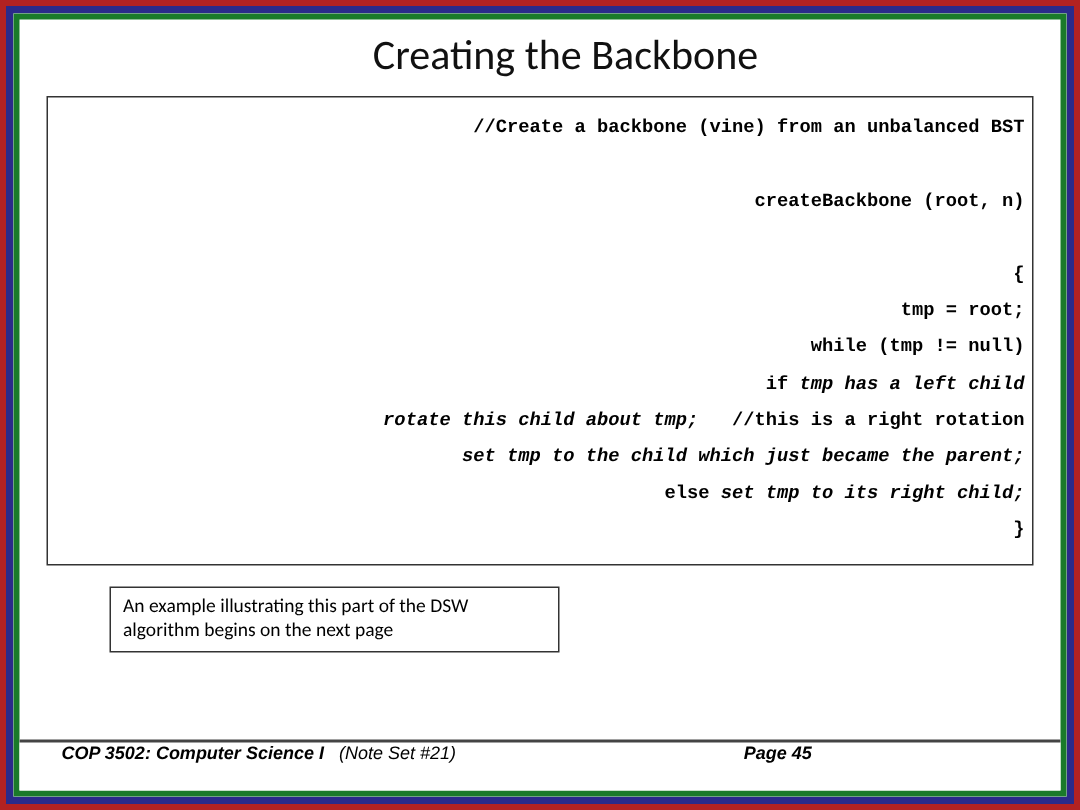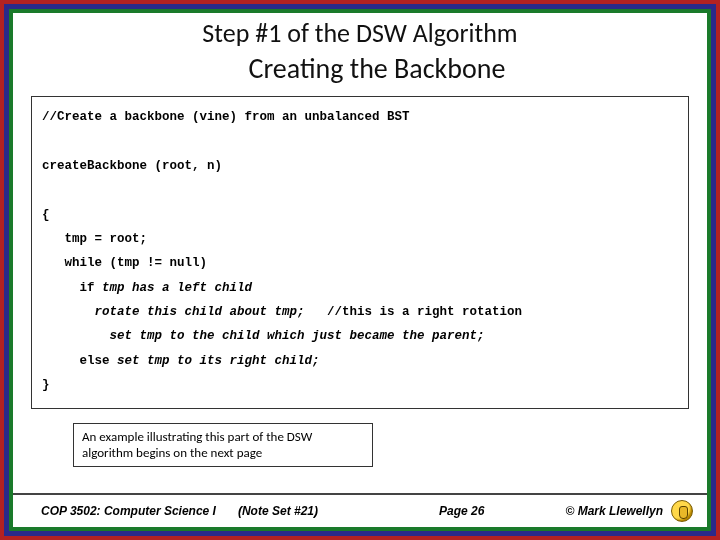--- a/index.html
+++ b/index.html
@@ -43,48 +43,49 @@
     background: #fff;
     padding: 8px 5px 10px 10px;
     font-family: "Courier New", monospace;
     font-weight: bold;
     font-size: 12.5px;
     line-height: 1.95;
     color: #000;
     white-space: pre;
     overflow: hidden;
     flex: 0 0 auto;
+    text-align: right;
   }
   .em { font-style: italic; }
   .note-box {
     margin: 14px 0 0 60px;
     width: 300px;
     border: 1px solid #333;
     padding: 5px 8px;
     font-family: Calibri, Arial, sans-serif;
     font-size: 13px;
     text-align: left;
     line-height: 1.25;
   }
   .footer {
     position: absolute;
     left: 0; right: 0; bottom: 0;
     border-top: 2px solid #444;
     height: 34px;
     display: flex;
-    align-items: center;
+    align-items: flex-start;
     font-family: Arial, sans-serif;
     font-size: 12px;
     font-weight: bold;
     font-style: italic;
     padding: 0 14px 0 28px;
     background: #fff;
   }
   .footer .left { flex: 0 0 auto; margin-right: 2px; }
-  .footer .noteset { font-style: italic; font-weight: bold; margin-left: 20px;}
+  .footer .noteset { font-style: italic; font-weight: normal; margin-left: 8px;}
   .footer .center { flex: 1 1 auto; text-align: center; padding-left:40px;}
   .footer .right { flex: 0 0 auto; display: flex; align-items: center; gap: 8px; }
   .logo {
     width: 22px; height: 22px;
     border-radius: 50%;
     background: radial-gradient(circle at 35% 35%, #ffd84a 0 55%, #b88700 70%);
     border: 1px solid #7a5c00;
     position: relative;
   }
   .logo::after{
@@ -95,21 +96,20 @@
   }
 </style>
 </head>
 <body>
 
 <div class="frame-outer">
   <div class="frame-mid">
     <div class="frame-inner">
 
       <div class="title-block">
-        <div class="title1">Step #1 of the DSW Algorithm</div>
         <div class="title2">Creating the Backbone</div>
       </div>
 
       <div class="code-box"><span>//Create a backbone (vine) from an unbalanced BST</span>
 
 <span>createBackbone (root, n)</span>
 
 <span>{</span>
 <span>   tmp = root;</span>
 <span>   while (tmp != null)</span>
@@ -119,22 +119,18 @@
 <span>     else </span><span class="em">set tmp to its right child;</span>
 <span>}</span></div>
 
       <div class="note-box">
         <span>An example illustrating this part of the DSW algorithm begins on the next page</span>
       </div>
 
       <div class="footer">
         <span class="left">COP 3502: Computer Science I</span>
         <span class="noteset">(Note Set #21)</span>
-        <span class="center">Page 26</span>
-        <span class="right">
-          <span>© Mark Llewellyn</span>
-          <span class="logo"></span>
-        </span>
+        <span class="center">Page 45</span>
       </div>
 
     </div>
   </div>
 </div>
 
 </body></html>

